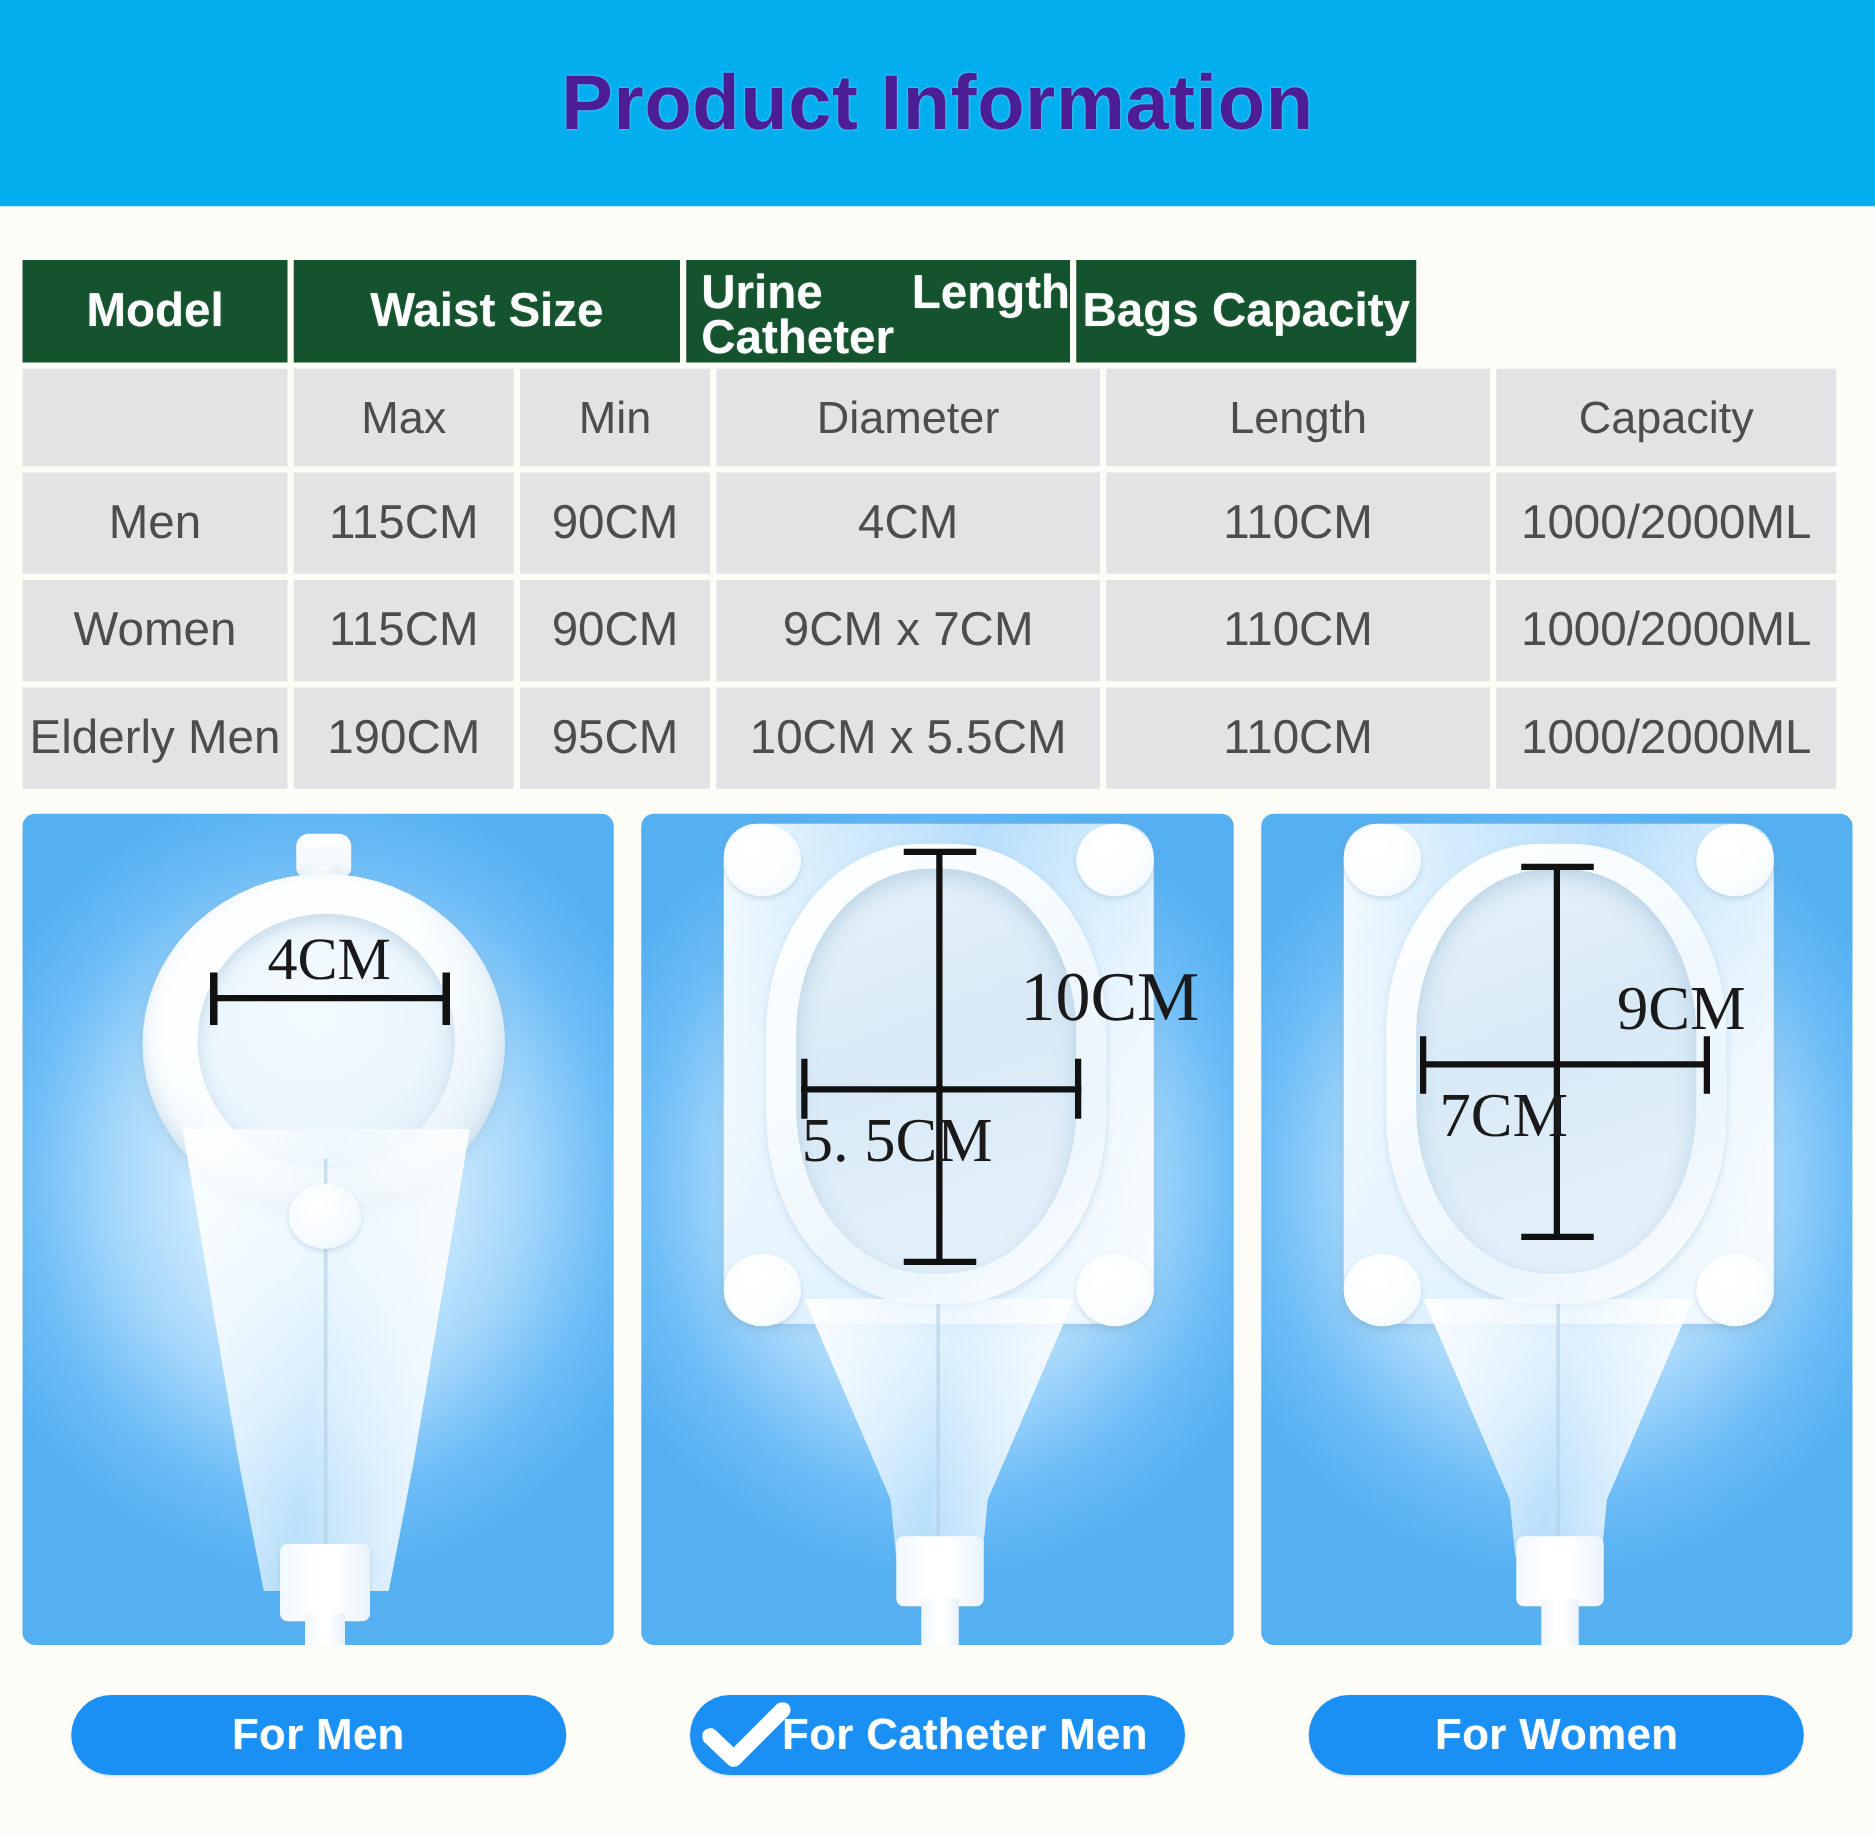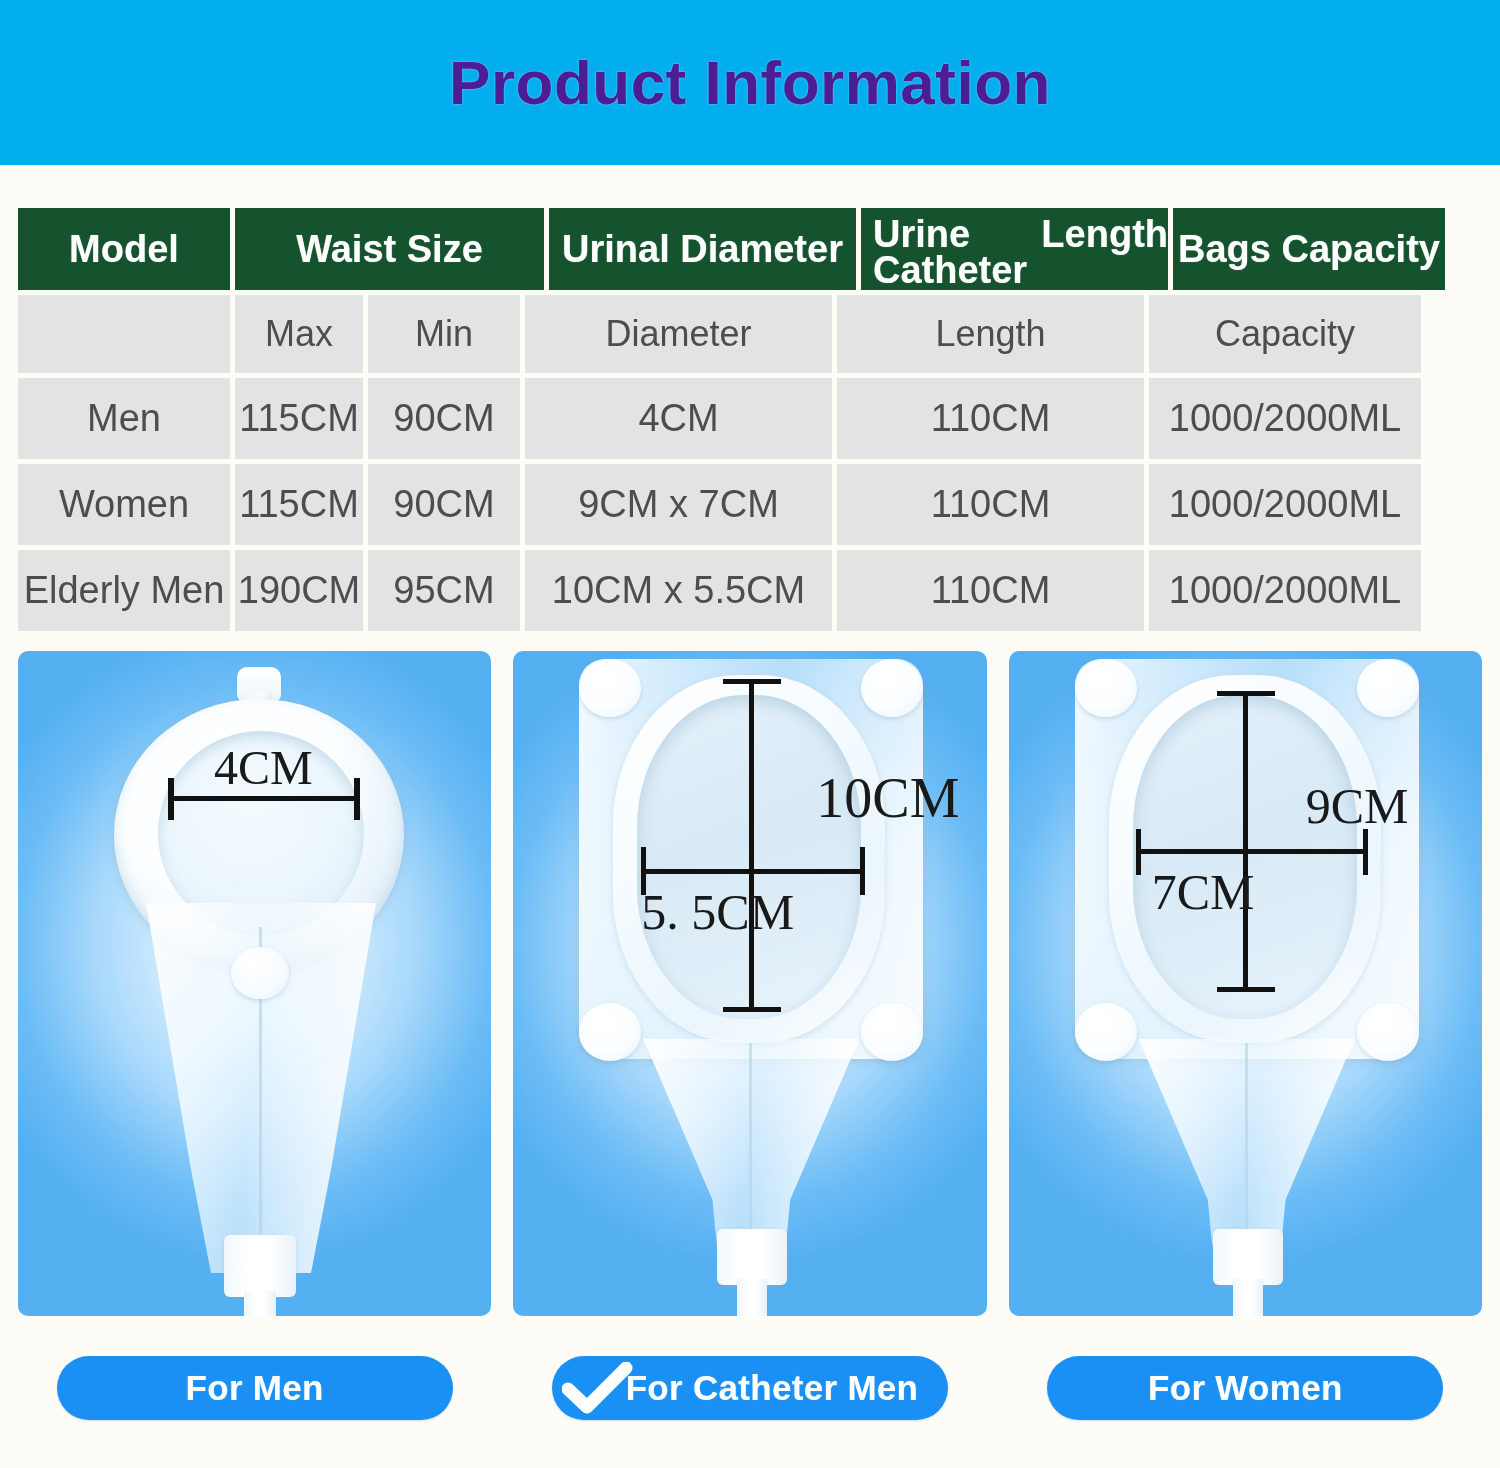--- a/index.html
+++ b/index.html
@@ -68,21 +68,21 @@
     font-size: 38px;
     text-shadow: 0 0 1px rgba(255,255,255,0.5);
   }
 
   .head-row .cell { height: 82px; }
   .sub-row  .cell { height: 78px; font-size: 36px; }
   .data-row .cell { height: 81px; font-size: 38px; }
 
   
   .c-model   { width: 212px; }
-  .c-max     { width: 128px; }
+  .c-max     { width: 176px; }
   .c-min     { width: 152px; }
   .c-waist   { width: 309px; }
   .c-diam    { width: 307px; }
   .c-len     { width: 307px; }
   .c-cap     { width: 272px; }
 
   
   .hcell.two-line {
     align-items: flex-start;
     justify-content: flex-start;
@@ -278,21 +278,21 @@
   .e-lbl-v { left: 303px; top: 119px; font-size: 56px; }
   .e-lbl-h { left: 128px; top: 236px; font-size: 50px; }
 
   
   .w-v     { left: 234px; top: 42px;  height: 298px; }
   .w-vcapT { left: 208px; top: 40px;  width: 58px; }
   .w-vcapB { left: 208px; top: 336px; width: 58px; }
   .w-h     { left: 127px; top: 198px; width: 232px; }
   .w-hcapL { left: 127px; top: 178px; height: 46px; }
   .w-hcapR { left: 354px; top: 178px; height: 46px; }
-  .w-lbl-v { left: 297px; top: 130px; font-size: 50px; }
+  .w-lbl-v { left: 285px; top: 130px; font-size: 50px; }
   .w-lbl-h { left: 143px; top: 216px; font-size: 50px; }
 
   
   .pills {
     position: absolute;
     left: 18px; top: 1355px;
     width: 1464px; height: 66px;
     display: flex;
     gap: 22px;
   }
@@ -332,21 +332,20 @@
 
 <div class="banner">
   <div class="banner-title">Product Information</div>
 </div>
 
 <div class="table-wrap">
 
   <div class="trow head-row">
     <div class="cell hcell c-model">Model</div>
     <div class="cell hcell c-waist">Waist Size</div>
-    <div class="cell hcell c-diam">Urinal Diameter</div>
     <div class="cell hcell c-len two-line">
         <span>Urine Catheter</span>
         <br>
         <span>Length</span>
       </div>
     <div class="cell hcell c-cap">Bags Capacity</div>
   </div>
 
   <div class="trow sub-row">
     <div class="cell c-model"></div>

